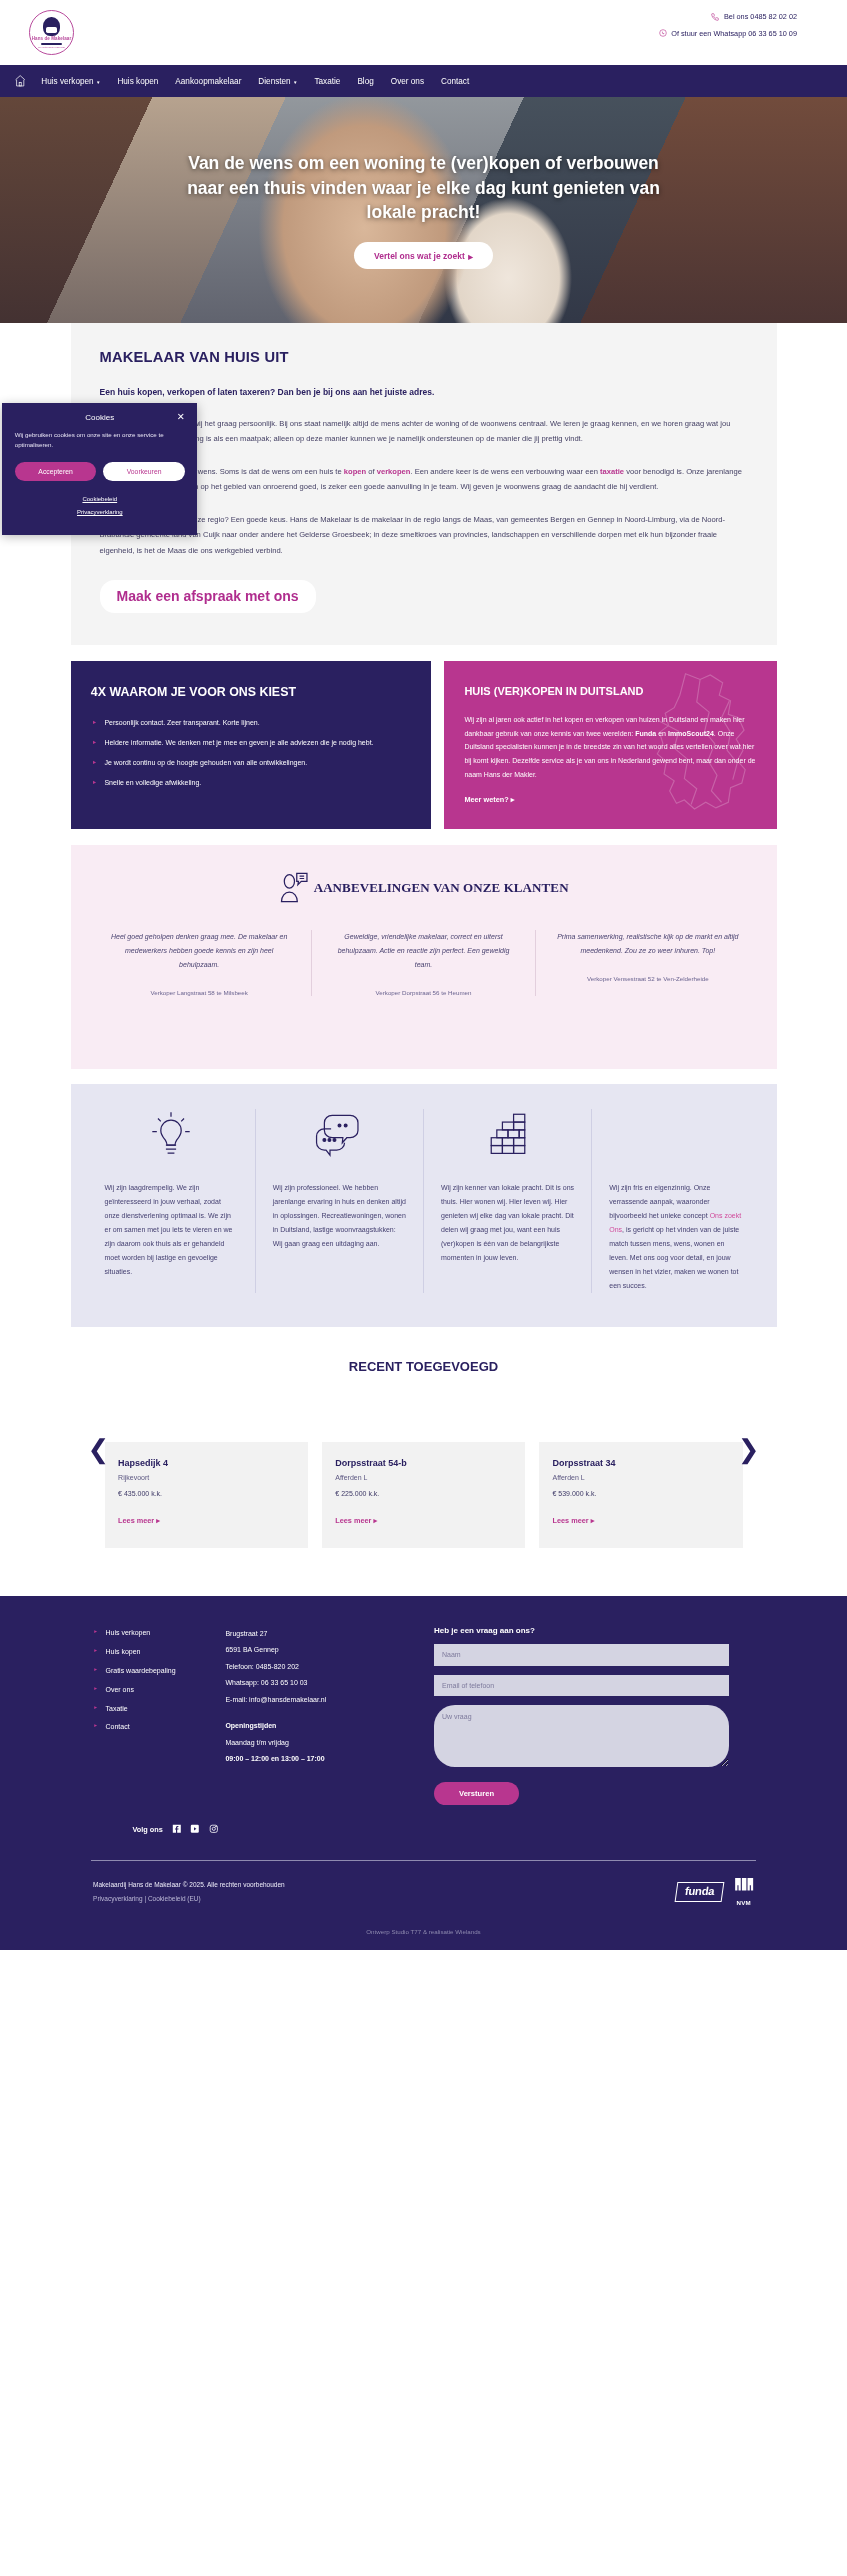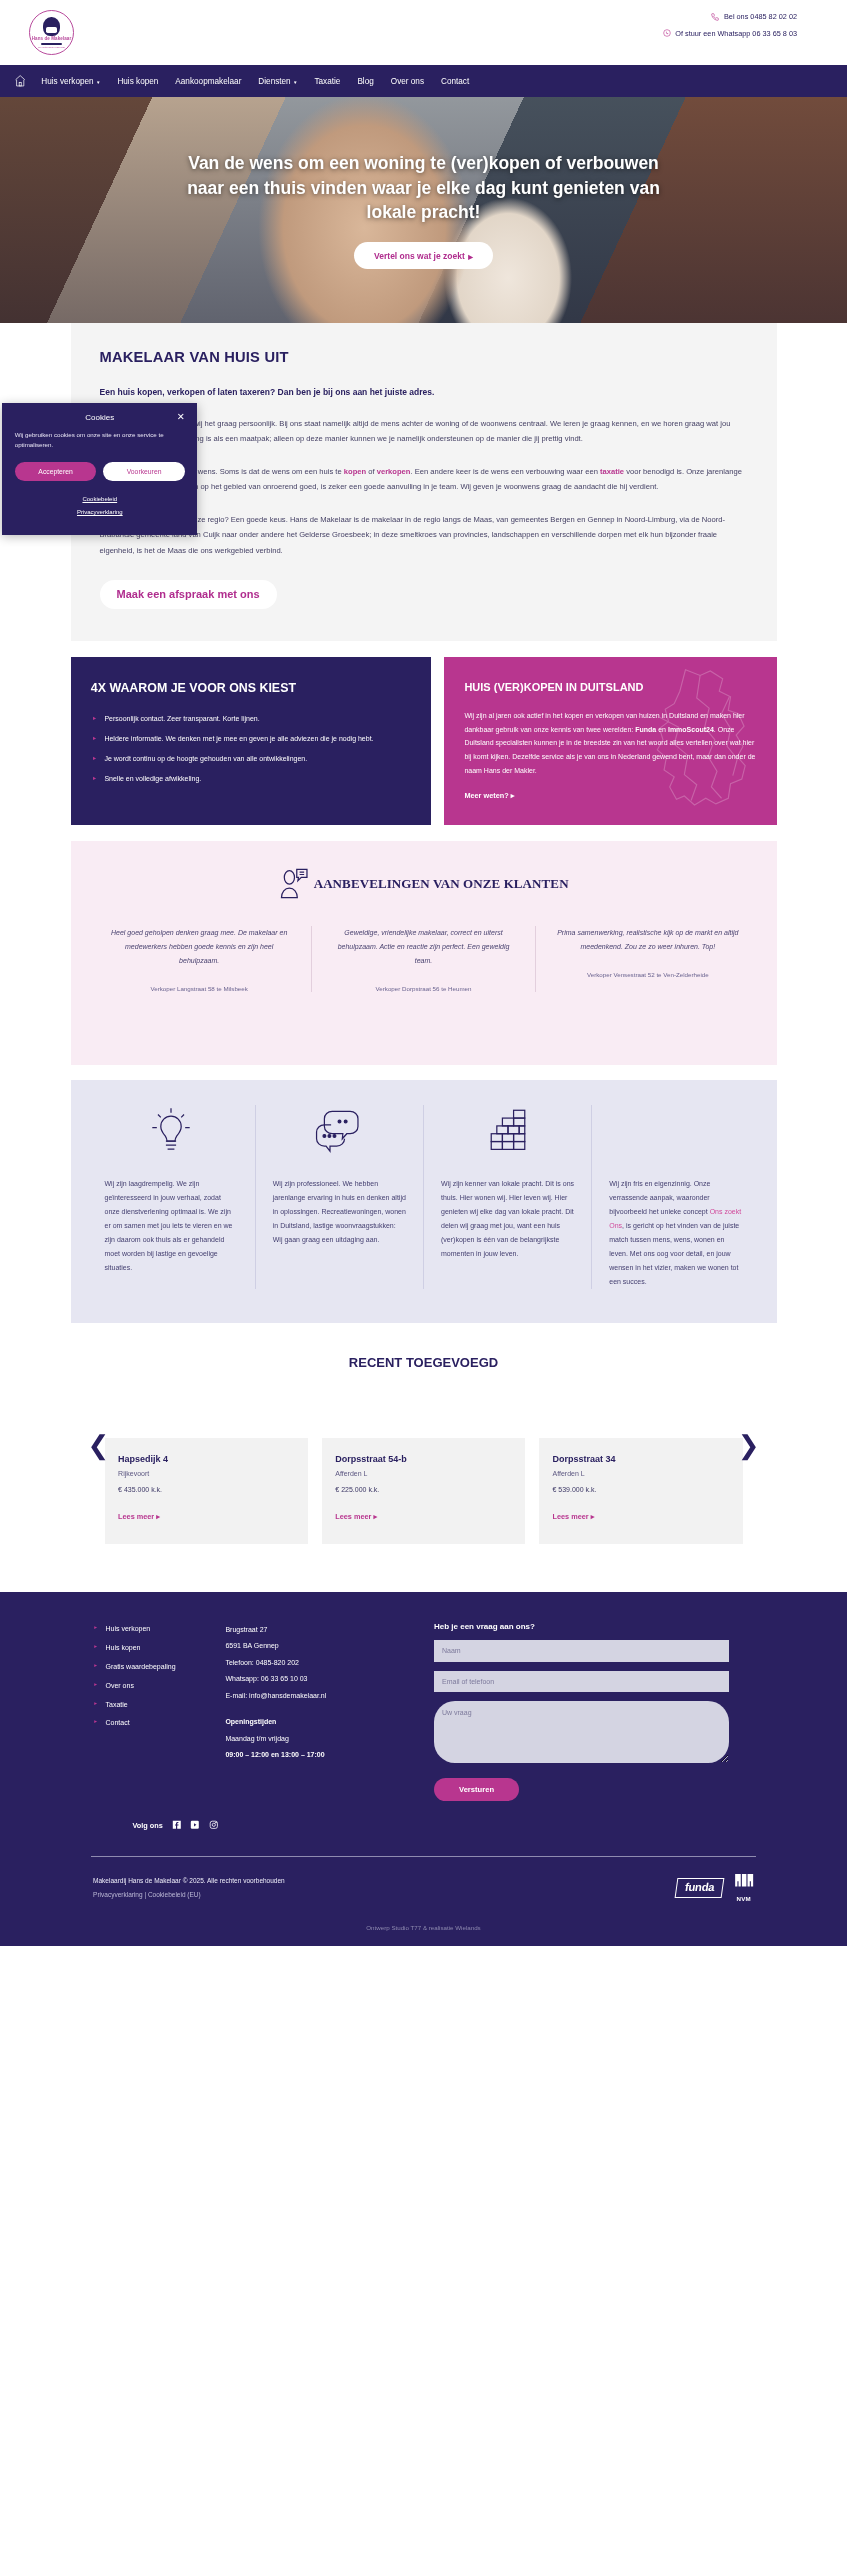--- a/index.html
+++ b/index.html
@@ -93,21 +93,21 @@
   .cookie-links a { color:#fff; text-decoration: underline; display:block; cursor:pointer; }
 
   
   .intro { background: #f4f4f4; padding: 26px 29px 32px; }
   h2.sect { font-size: 14.7px; font-weight: 700; letter-spacing: 0.2px; color:#2a2060; }
   .lead { font-size: 8.5px; font-weight: 700; color:#2a2060; margin: 21.5px 0 19px; }
   .para { font-size: 7.6px; line-height: 2.05; color:#433f63; margin-bottom: 17px; }
   .hl { color: #b8368f; font-weight: 700; }
   .white-btn {
     background:#fff; color:#b02d8e; border:none; border-radius:14.7px;
-    padding: 8.5px 17px; font-size: 11px; font-weight:700; cursor:pointer; margin-top: 4.5px;
+    padding: 8.5px 17px; font-size: 14px; font-weight:700; cursor:pointer; margin-top: 4.5px;
   }
 
   
   .duo { display:flex; gap: 13.6px; margin-top: 16px; }
   .card-navy {
     flex: 1 1 52%; background:#2a2060; color:#fff; padding: 22.6px 20.3px 25px;
   }
   .card-navy h3 { font-size: 12.4px; line-height:1.35; font-weight:700; margin-bottom: 16px; }
   .card-navy ul { list-style:none; }
   .card-navy li { font-size: 7px; line-height: 1.95; margin-bottom: 6.2px; padding-left: 13.6px; position: relative; }
@@ -220,21 +220,21 @@
       </span>
       <span>Bel ons 0485 82 02 02</span>
     </div>
     <div class="contact-row">
       <span class="ic">
         <svg viewBox="0 0 24 24" fill="none" stroke="#b8368f" stroke-width="1.8" width="8" height="8">
           <circle cx="12" cy="12" r="10"></circle>
           <path d="M8.5 8.5c0 4 3 7 6.5 7l1-1.8-2-1-1 1c-1.3-.6-2.3-1.6-2.9-2.9l1-1-1-2-1.6 .7z" fill="#b8368f" stroke="none"></path>
         </svg>
       </span>
-      <span>Of stuur een Whatsapp 06 33 65 8 03</span>
+      <span>Of stuur een Whatsapp 06 33 65 10 09</span>
     </div>
   </div>
 </div>
 
 <nav>
   <span class="home-ic">
     <svg viewBox="0 0 24 26" fill="none" stroke="#ffffff" stroke-width="1.4" width="12.4" height="13.6">
       <path d="M3 11 12 3l9 8"></path>
         <path d="M5 11v12h14V11"></path>
         <rect x="10" y="16" width="4" height="7"></rect>

